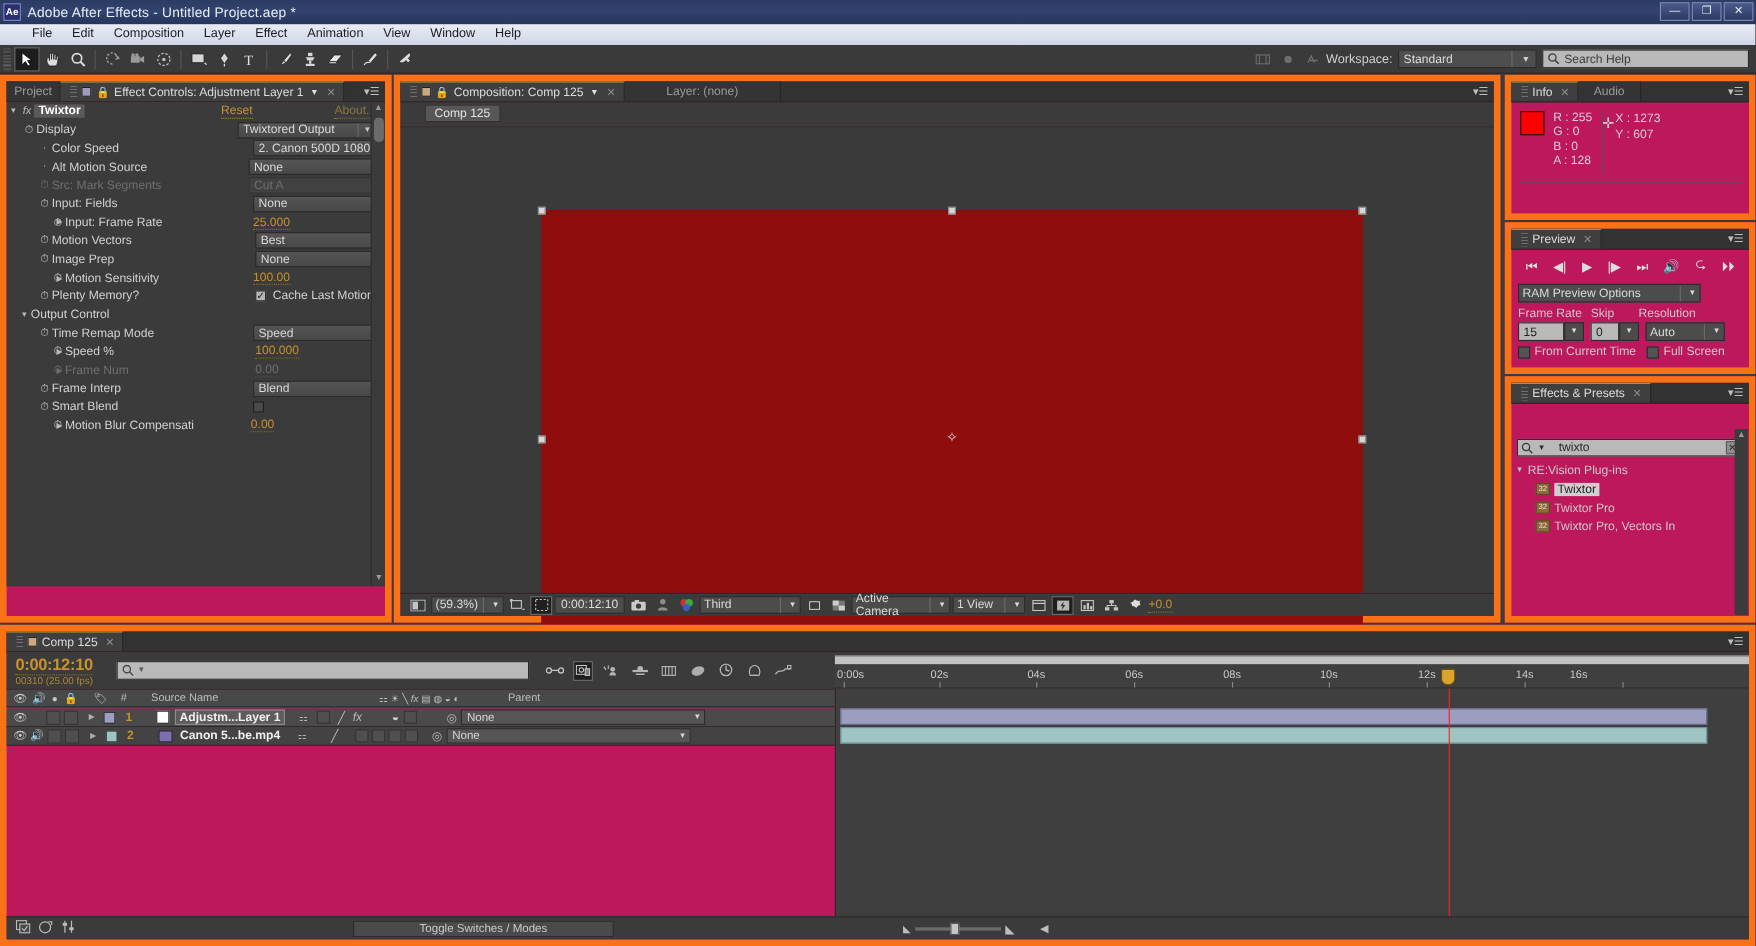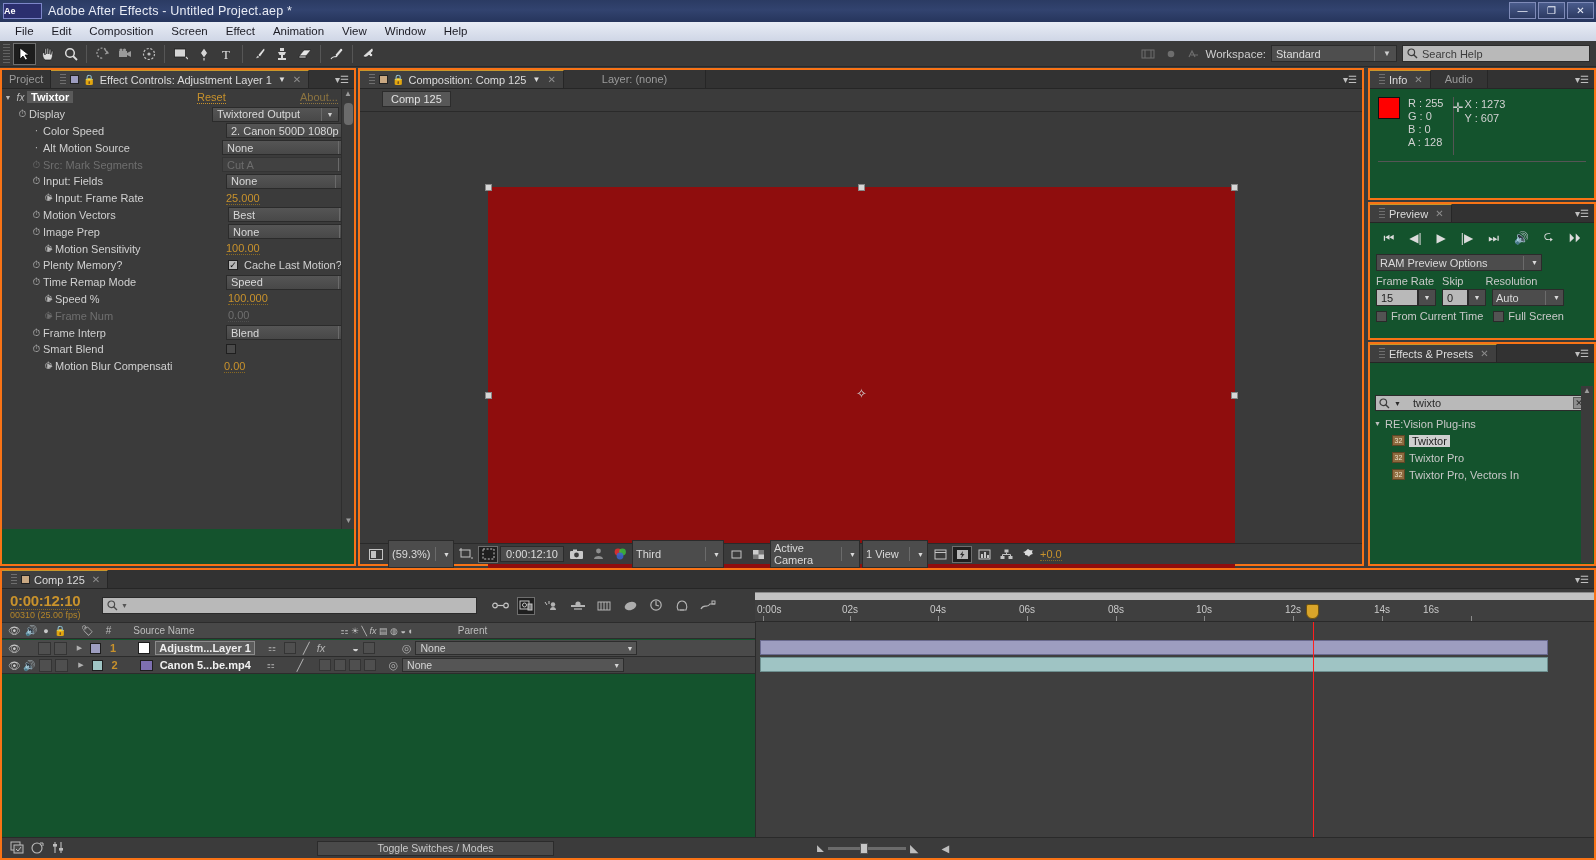--- a/index.html
+++ b/index.html
@@ -13,38 +13,38 @@
   }
   #app { position: relative; width: 1596px; height: 860px; }
 
   
   .titlebar {
     position: absolute; left: 0; top: 0; width: 1596px; height: 22px;
     background: linear-gradient(to bottom, #2b3b63 0%, #32436f 45%, #26355c 100%);
     display: flex; align-items: center;
   }
   .titlebar .aeicon {
-    width: 39px; height: 16px; margin-left: 3px; margin-right: 6px;
+    width: 16px; height: 16px; margin-left: 3px; margin-right: 6px;
     background: #2b2f6e; border: 1px solid #7d86c8; color: #fff;
-    font-size: 9px; font-weight: bold; text-align: left; line-height: 14px;
+    font-size: 9px; font-weight: bold; text-align: center; line-height: 14px;
     font-family: "Liberation Sans", sans-serif;
   }
   .titlebar .ttl { color: #e9ecf5; font-size: 12.5px; letter-spacing: .2px; }
   .winbtns { position: absolute; right: 2px; top: 2px; display: flex; gap: 2px; }
   .winbtn {
     width: 27px; height: 17px; border: 1px solid #7f8bb8;
     background: linear-gradient(to bottom,#4a5c8c,#2c3a62);
     color: #e8ecf7; font-size: 10px; text-align: center; line-height: 15px;
   }
 
   
   .menubar {
     position: absolute; left: 0; top: 22px; width: 1596px; height: 19px;
     background: linear-gradient(to bottom,#e8ecf5,#cfd6e6);
-    display: flex; align-items: center; padding-left: 6px;
+    display: flex; align-items: center; padding-left: 20px;
   }
   .menubar .mi { color: #1b1b24; font-size: 11.5px; padding: 0 9px; line-height: 19px; }
 
   
   .toolbar {
     position: absolute; left: 0; top: 41px; width: 1596px; height: 26px;
     background: #3a3a3a; border-bottom: 1px solid #2a2a2a;
     display: flex; align-items: center;
   }
   .grip { width: 7px; height: 20px; margin: 0 3px;
@@ -65,21 +65,21 @@
     padding: 0 4px; font-size: 11px; position: relative;
   }
   .combo .arrow { margin-left: auto; padding-left: 8px; color: #cfcfcf; font-size: 8px;
      border-left: 1px solid #6a6a6a; height: 15px; display:flex;align-items:center; padding-right:1px;}
   .searchhelp {
     width: 188px; height: 17px; background: #b9b9b9; border: 1px solid #2b2b2b;
     display: flex; align-items: center; padding: 0 4px; color: #3b3b3b; font-size: 11px; gap: 4px;
   }
 
   
-  .panel { position: absolute; background: #14532d; border: 2px solid #f97316; }
+  .panel { position: absolute; background: #be185d; border: 6px solid #f97316; }
   .ptabs { height: 19px; background: #323232; display: flex; align-items: stretch; position: relative;
            border-bottom: 1px solid #262626; }
   .ptab { display: flex; align-items: center; gap: 4px; padding: 0 7px;
           font-size: 11px; color: #9b9b9b; background: #343434; border-right: 1px solid #262626; }
   .ptab.act { background: #3f3f3f; color: #dcdcdc; border-top: 1px solid #c8972a; }
   .ptab .x { color: #8d8d8d; font-size: 10px; margin-left: 3px; }
   .pmenu { margin-left: auto; display: flex; align-items: center; padding: 0 5px; color: #c0c0c0; font-size: 10px; }
   .tgrip { width: 6px; align-self: center; height: 12px; margin-left: 2px;
      background-image: repeating-linear-gradient(to bottom,#6f6f6f 0 1px,transparent 1px 3px); }
 
@@ -125,21 +125,21 @@
   .handle { position: absolute; width: 7px; height: 7px; background: #d7d7d7; border: 1px solid #888; }
   .anchor { position: absolute; color: #cfcfcf; font-size: 13px; }
   .comp-bottom {
     position: absolute; left: 0; bottom: 0; height: 21px; width: 100%;
     background: #3b3b3b; border-top: 1px solid #2a2a2a; display: flex; align-items: center; gap: 2px;
     padding-left: 6px;
   }
   .cb-btn { width: 20px; height: 17px; display: flex; align-items: center; justify-content: center;
             color: #cfcfcf; font-size: 11px; }
   .cb-btn.on { background: #1f1f1f; border: 1px solid #6e6e6e; }
-  .cb-combo { height: 28px; background: #4c4c4c; border: 1px solid #2b2b2b; color: #dadada;
+  .cb-combo { height: 16px; background: #4c4c4c; border: 1px solid #2b2b2b; color: #dadada;
               font-size: 11px; display: flex; align-items: center; padding: 0 3px; }
   .cb-combo .ar { margin-left: auto; padding-left: 7px; border-left: 1px solid #6b6b6b;
                   font-size: 7px; height: 14px; display: flex; align-items: center; }
   .cb-time { background: #4c4c4c; border: 1px solid #2b2b2b; color: #dcdcdc; font-size: 11px;
              padding: 1px 5px; }
 
   
   #infopanel { left: 1368px; top: 68px; width: 228px; height: 132px; }
   .info-body { display: flex; padding: 8px 0 0 8px; }
   .swatch { width: 22px; height: 22px; background: #ff0000; border: 1px solid #111; margin-right: 8px; }
@@ -230,21 +230,21 @@
       <div class="winbtn">—</div>
       <div class="winbtn">❐</div>
       <div class="winbtn">✕</div>
     </div>
   </div>
 
   <div class="menubar">
     <div class="mi">File</div>
     <div class="mi">Edit</div>
     <div class="mi">Composition</div>
-    <div class="mi">Screen</div>
+    <div class="mi">Layer</div>
     <div class="mi">Effect</div>
     <div class="mi">Animation</div>
     <div class="mi">View</div>
     <div class="mi">Window</div>
     <div class="mi">Help</div>
   </div>
 
   <div class="toolbar">
     <div class="grip"></div>
     <div class="tool sel">
@@ -474,20 +474,24 @@
         <span class="numval" style="position:absolute;left:196px">100.00</span>
       </div>
 
       <div class="fxrow" style="margin-left:28px">
         <span class="sw">⏱</span>
         <span class="fxname">Plenty Memory?</span>
         <span class="chk" style="position:absolute;left:198px">✓</span>
         <span class="fxname" style="position:absolute;left:214px">Cache Last Motion?</span>
       </div>
 
+      <div class="fxrow" style="margin-left:10px">
+        <span class="tw">▼</span>
+        <span class="fxname grp">Output Control</span>
+      </div>
 
       <div class="fxrow" style="margin-left:28px">
         <span class="sw">⏱</span>
         <span class="fxname">Time Remap Mode</span>
         <div class="fxcombo" style="position:absolute;left:196px;width:127px">
           <span>Speed</span>
           <span class="ar" style="width:14px">▼</span>
         </div>
       </div>
 

